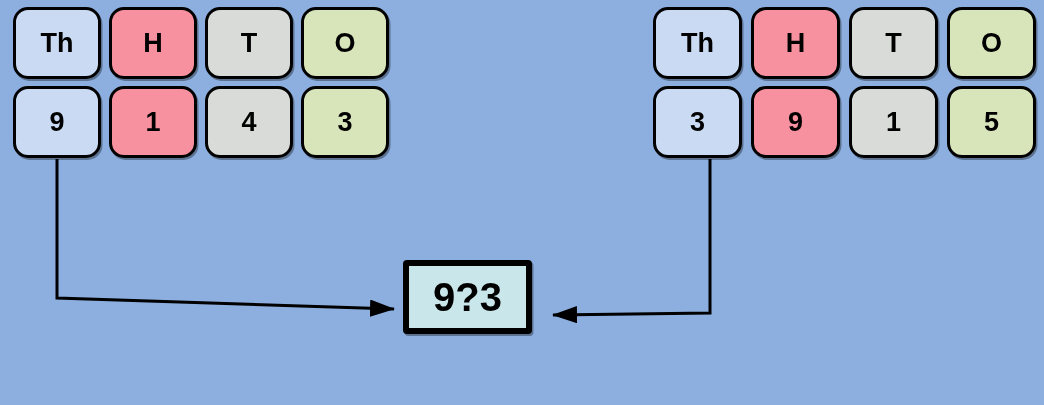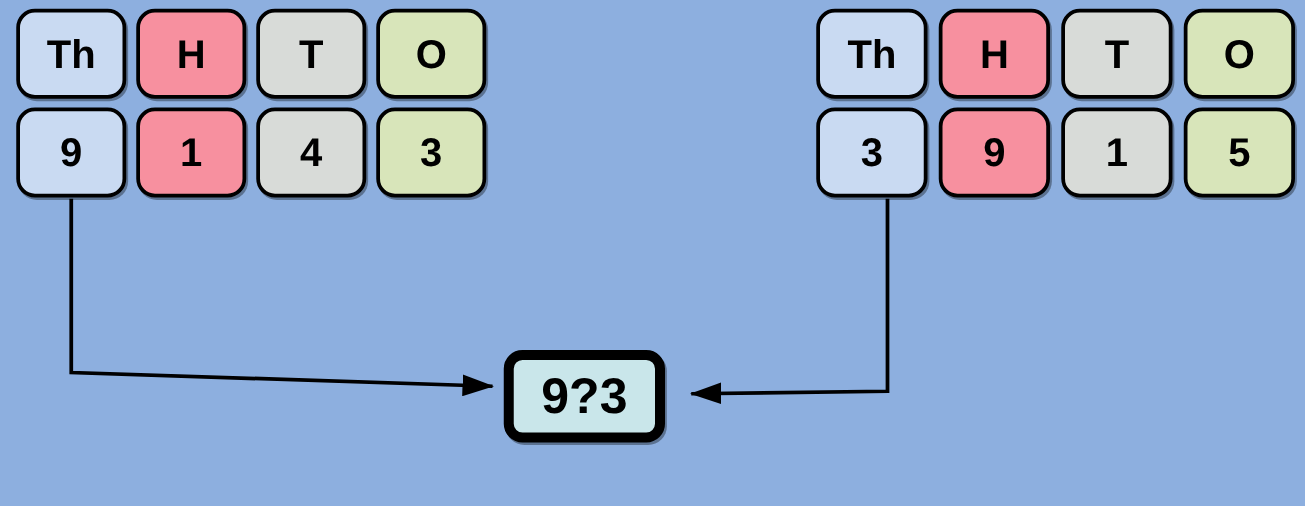--- a/index.html
+++ b/index.html
@@ -23,39 +23,39 @@
   }
   .group.left  { left: 13px; }
   .group.right { left: 653px; grid-template-columns: repeat(4, 89px); column-gap: 9px; }
   .card {
     box-sizing: border-box;
     border: 3px solid #000;
     border-radius: 15px;
     display: flex;
     align-items: center;
     justify-content: center;
-    font-size: 32px;
+    font-size: 27px;
     line-height: 1;
     box-shadow: 1.5px 2px 0 rgba(0,0,0,0.35);
   }
   .arrow-layer {
     position: absolute;
     left: 0; top: 0;
     width: 1044px; height: 405px;
     pointer-events: none;
   }
   .compare-box {
     position: absolute;
     left: 403px;
-    top: 280px;
+    top: 260px;
     width: 129px;
     height: 74px;
     box-sizing: border-box;
-    border: 8px solid #000000;
-    border-radius: 15px;
+    border: 6px solid #000000;
+    border-radius: 4px;
     display: flex;
     align-items: center;
     justify-content: center;
     font-size: 40px;
     line-height: 1;
     box-shadow: 1.5px 2px 0 rgba(0,0,0,0.35);
   }
 </style>
 </head>
 <body>

